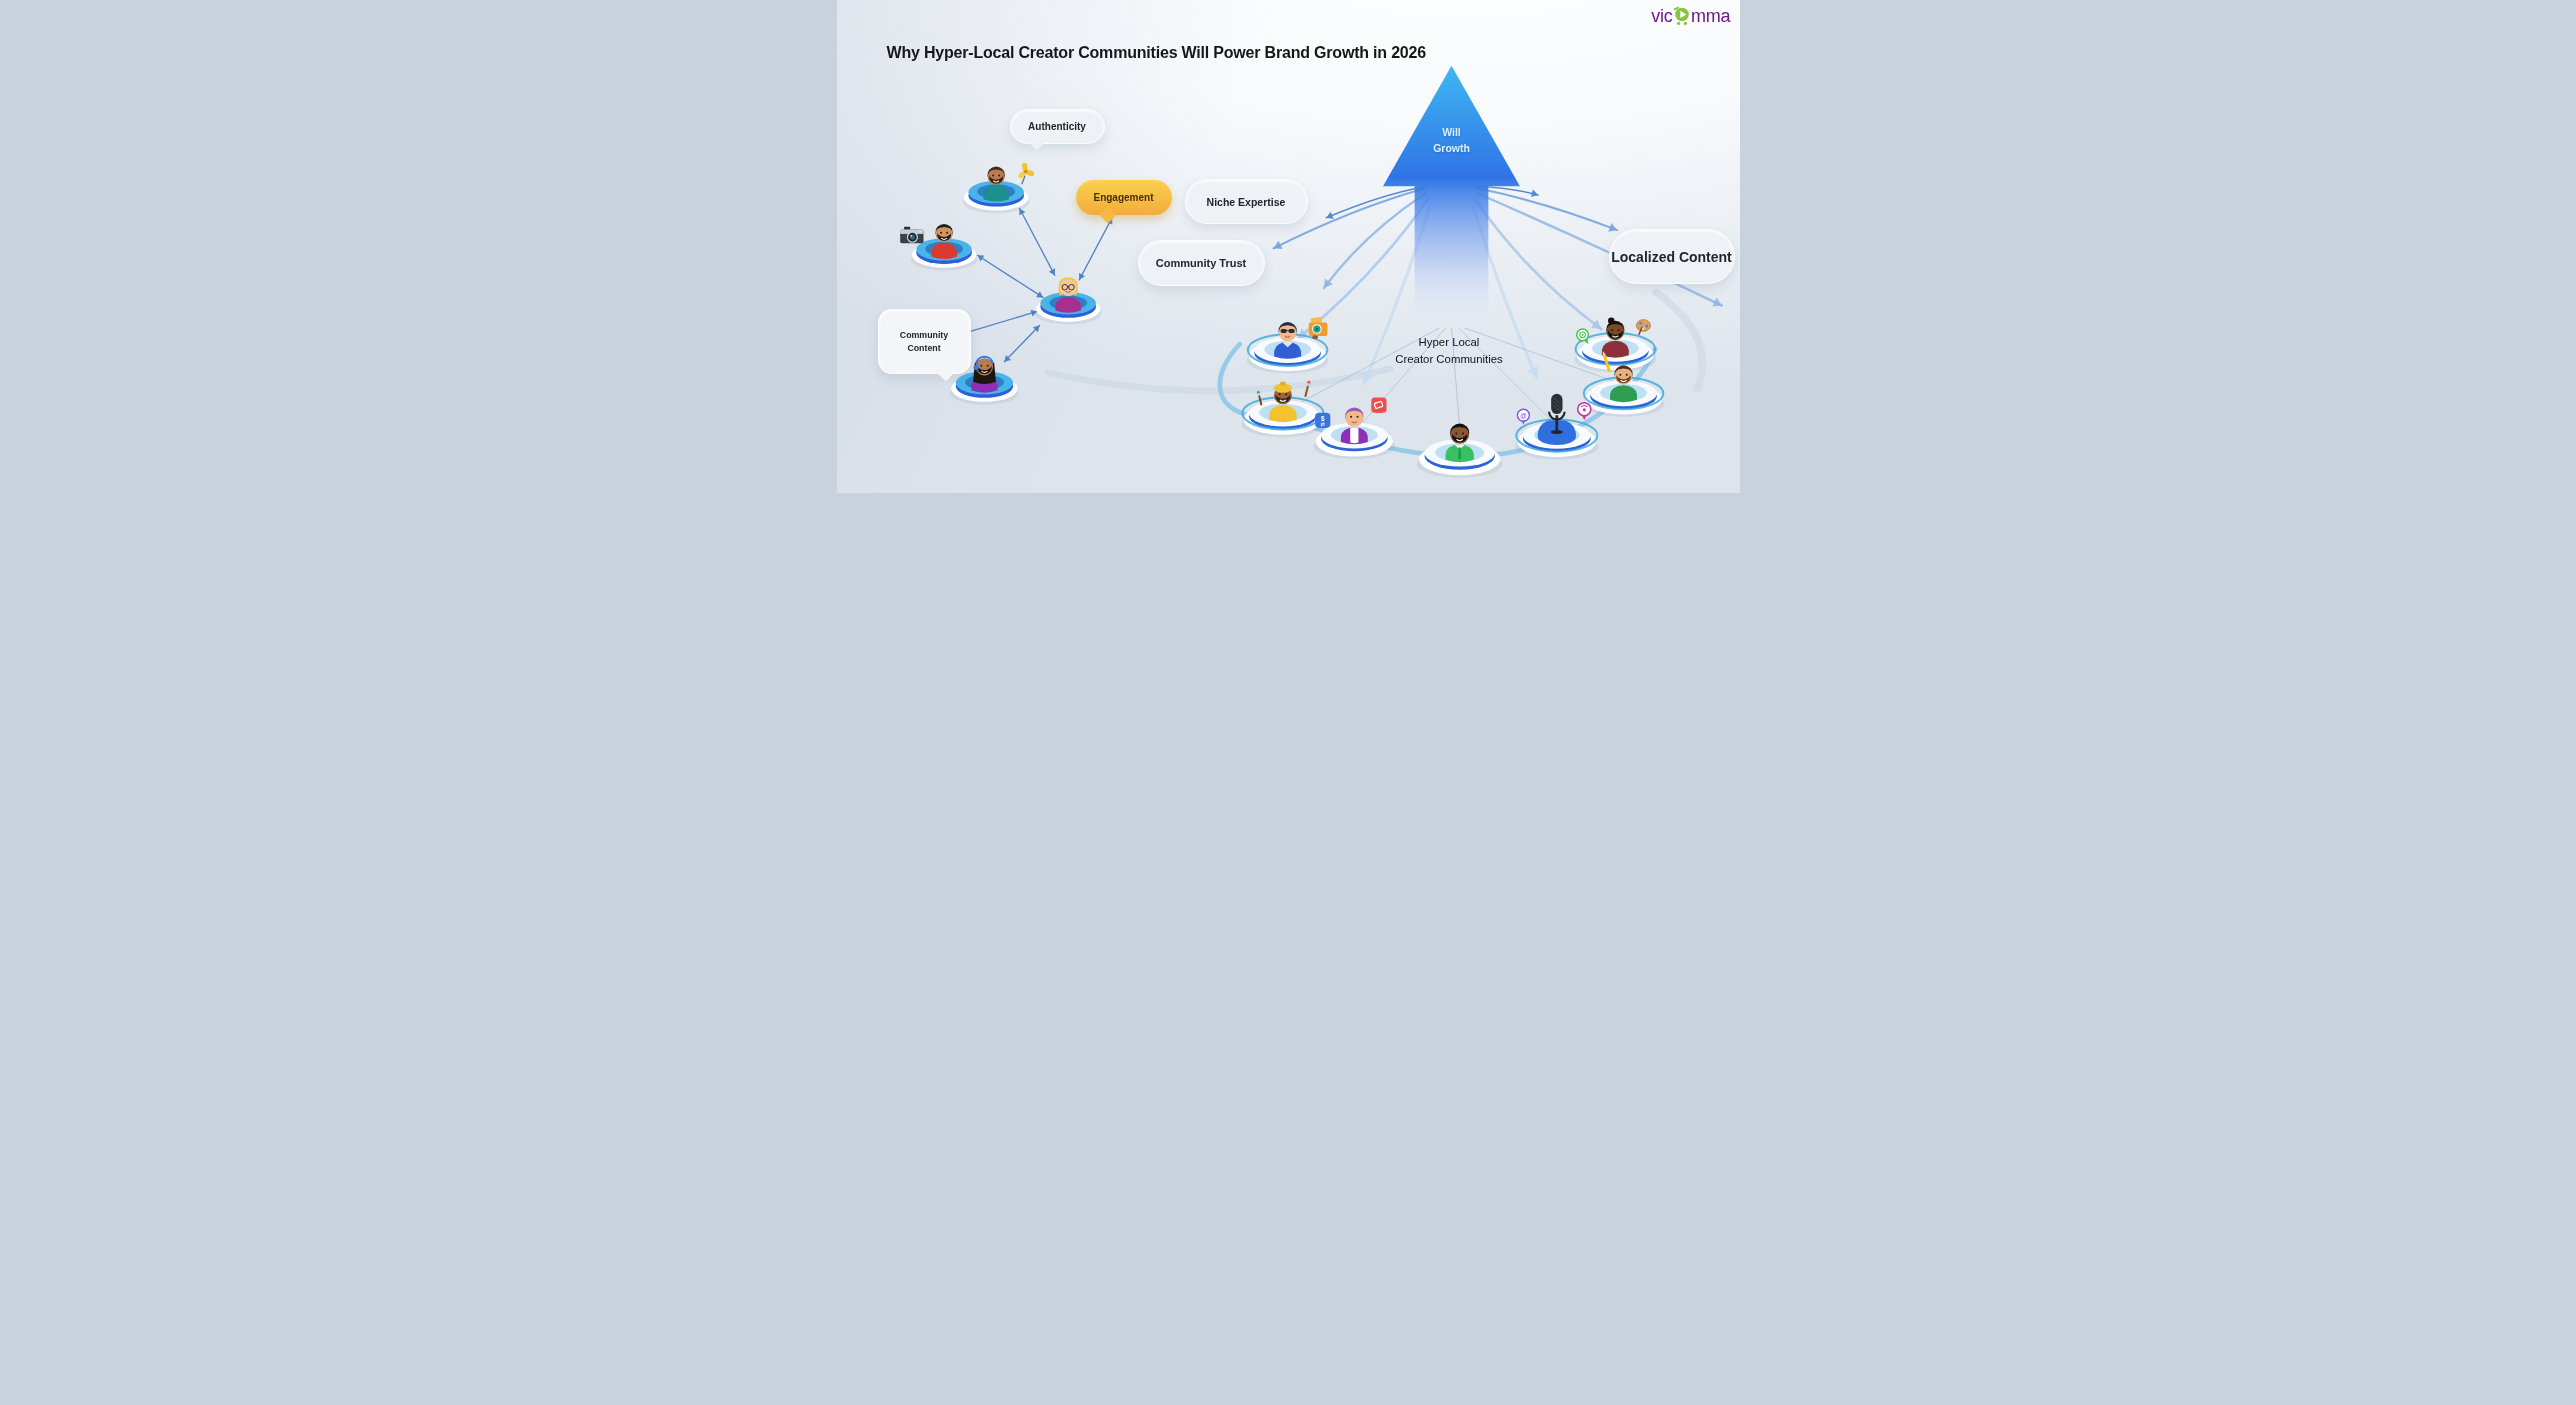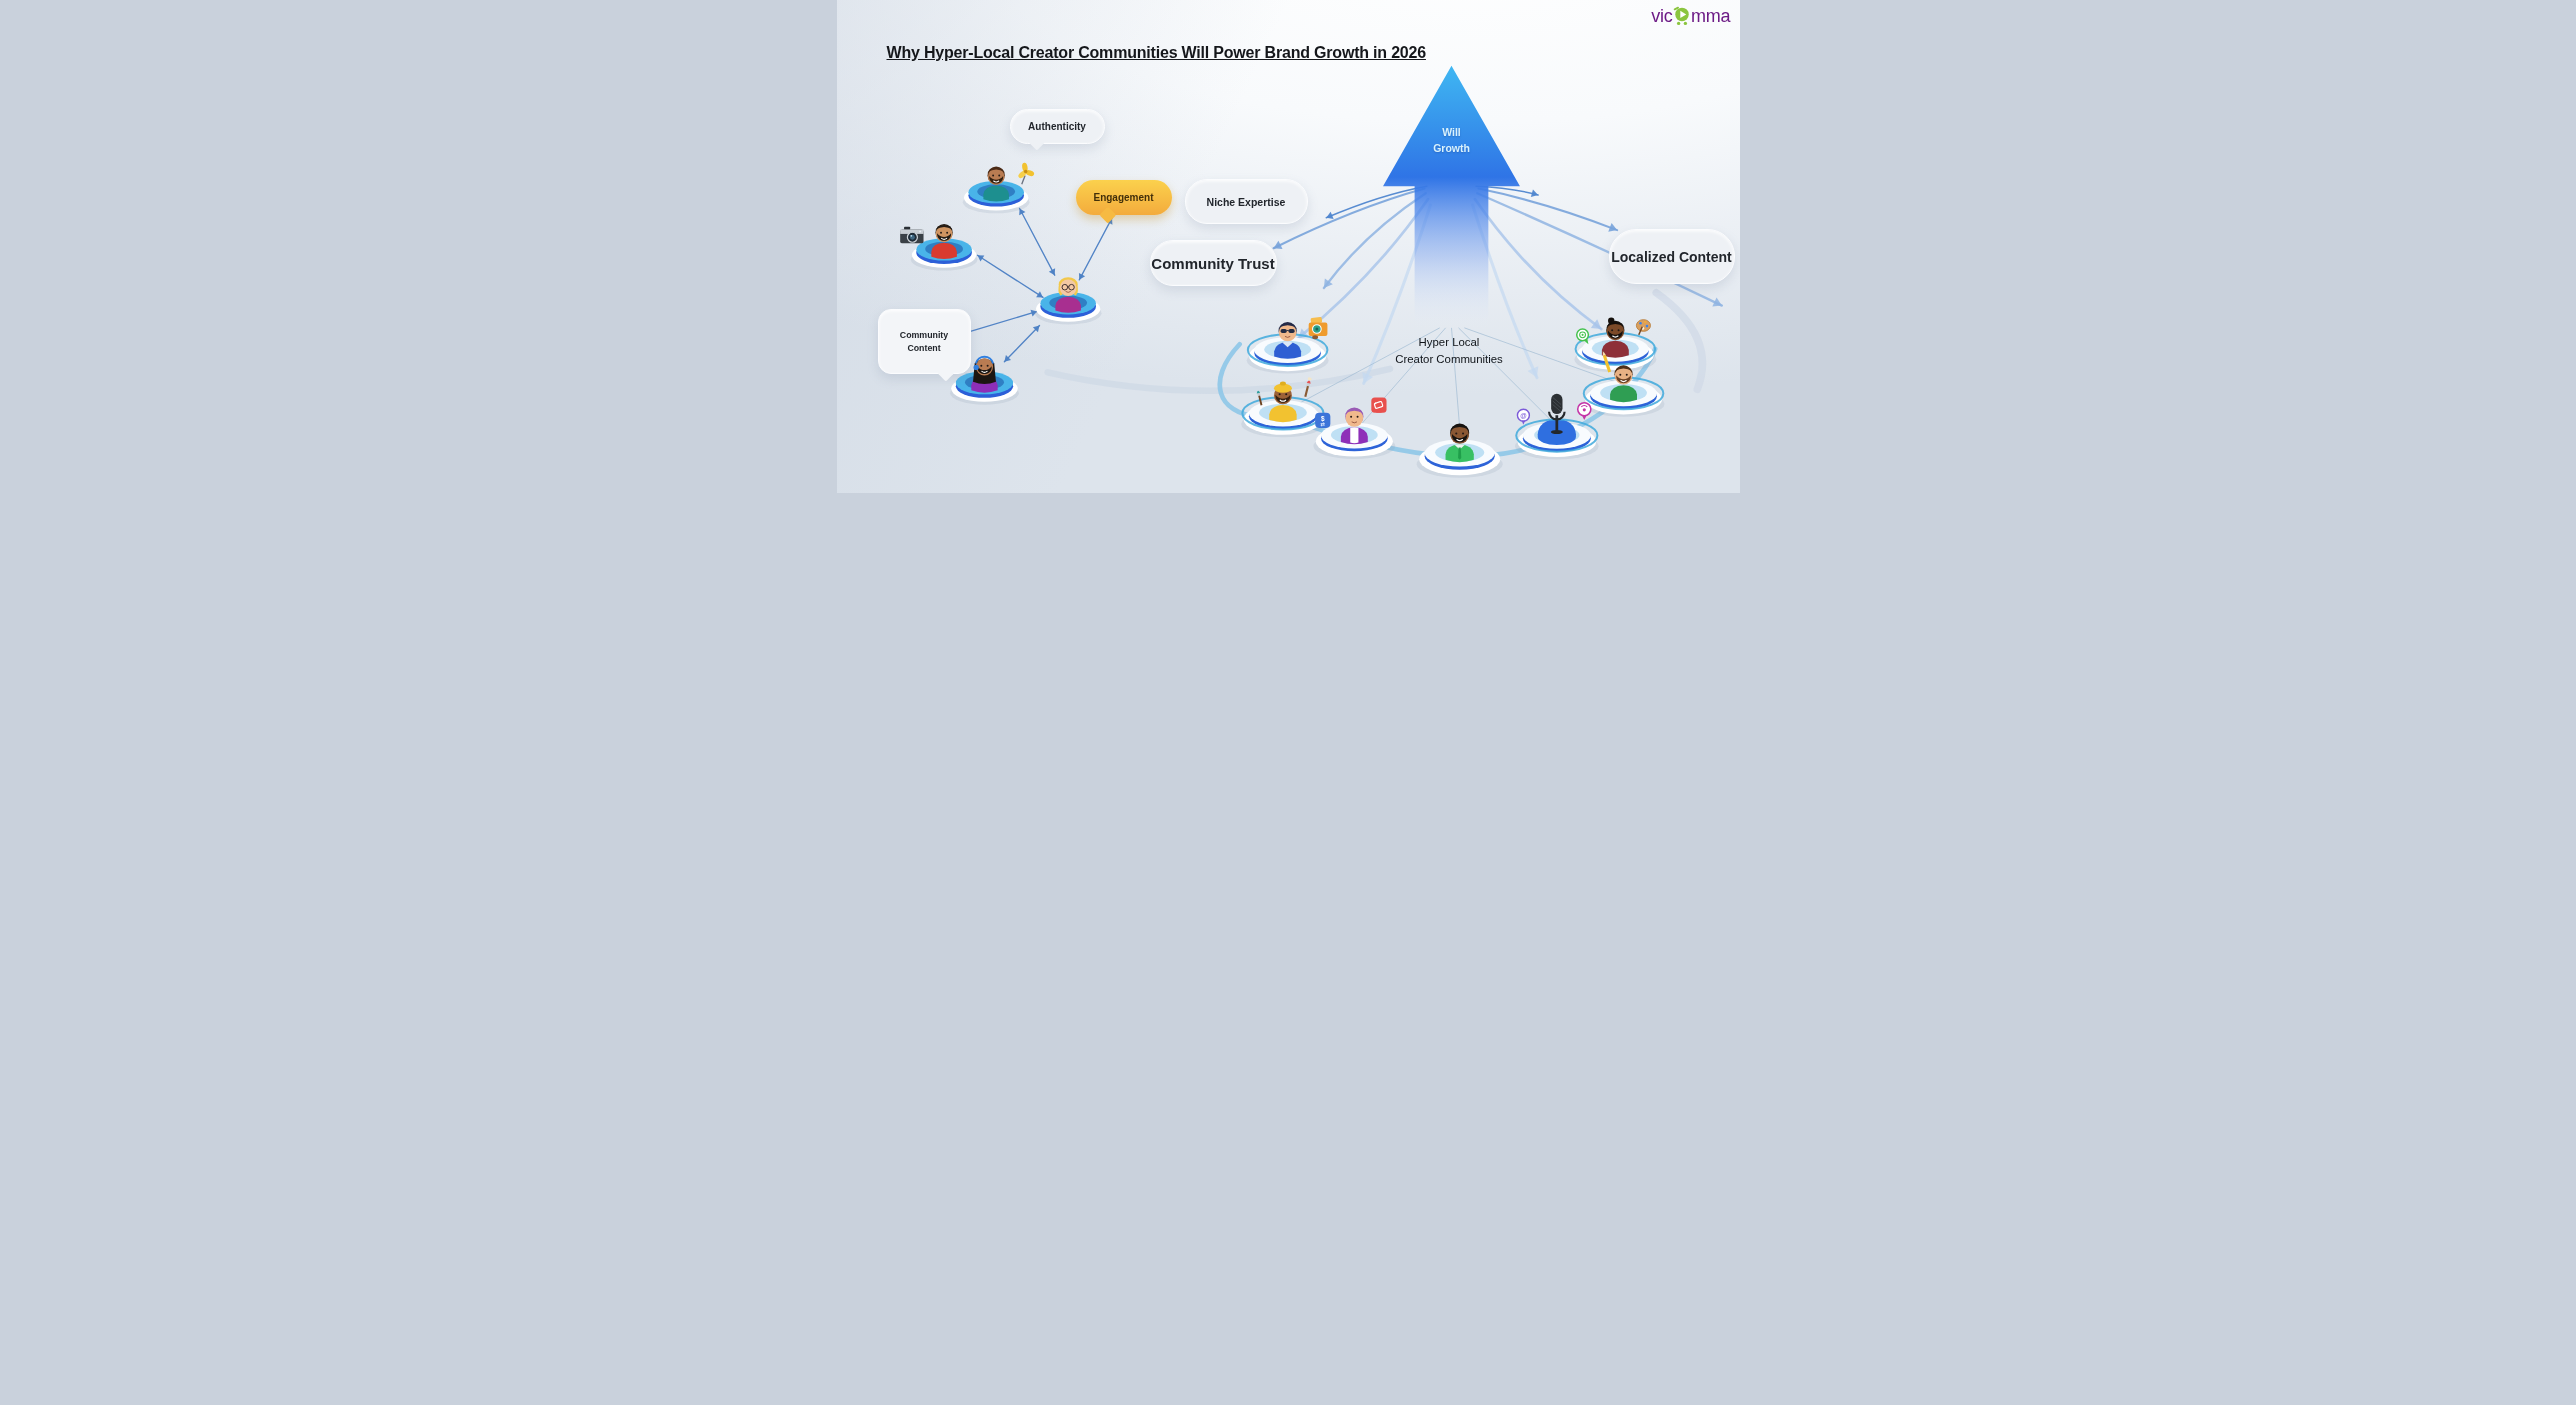--- a/index.html
+++ b/index.html
@@ -6,21 +6,21 @@
   .stage{
     position:relative;width:903px;height:493px;margin:0 auto;overflow:hidden;
     font-family:"Liberation Sans",sans-serif;
     background:
       linear-gradient(115deg, rgba(203,212,224,.45) 0%, rgba(203,212,224,0) 40%),
       radial-gradient(130% 95% at 70% -15%, #ffffff 0%, #f8fafc 42%, #e7ecf2 78%, #dde4ec 100%);
   }
   .scene{position:absolute;left:0;top:0;width:100%;height:100%;}
   .title{
     position:absolute;left:50px;top:44px;font-size:16px;font-weight:bold;
-    color:#15171b;letter-spacing:-0.2px;white-space:nowrap;text-decoration:underline;
+    color:#15171b;letter-spacing:-0.2px;white-space:nowrap;
   }
   .logo{
     position:absolute;top:4.7px;right:9.4px;display:flex;align-items:center;
     font-size:18px;font-weight:normal;color:#6d1b86;letter-spacing:-0.3px;line-height:1;
   }
   .logo .cart{width:18px;height:21px;margin:0 0 1.2px 0.6px;}
   .bubble{
     position:absolute;display:flex;flex-direction:column;align-items:center;justify-content:center;
     font-weight:bold;color:#22262c;background:#eef1f5;
     border:1.8px solid #fbfcfe;border-radius:20px;
@@ -30,21 +30,21 @@
   .bubble::after{content:"";position:absolute;width:11.7px;height:11.7px;background:#eef1f5;
     transform:rotate(45deg);border-radius:1.8px;z-index:-1;}
   .bubble.no-tail::after{display:none;}
   .b-authenticity{left:173px;top:96px;width:93px;height:33px;font-size:10px;}
   .b-authenticity::after{left:20px;bottom:-4.7px;}
   .b-engagement{left:239px;top:167px;width:96px;height:35px;font-size:10px;
     background:linear-gradient(#fbd14d,#f3ab3c);border:none;color:#43300a;
     box-shadow:0 4.7px 9.4px rgba(200,150,40,.35);}
   .b-engagement::after{left:26px;bottom:-5.3px;background:#f6ba42;}
   .b-niche{left:348px;top:166px;width:121px;height:43px;font-size:10.5px;border-radius:22px;}
-  .b-community{left:313px;top:227px;width:125px;height:44px;font-size:15px;border-radius:23.4px;}
+  .b-community{left:301px;top:227px;width:125px;height:44px;font-size:11px;border-radius:23.4px;}
   .b-localized-left{left:41px;top:296px;width:91px;height:63px;font-size:8.8px;
     background:#f3f5f8;border-radius:13px;line-height:1.45;}
   .b-localized-left::after{right:17.6px;bottom:-5.3px;background:#f3f5f8;}
   .b-localized-right{left:772px;top:216px;width:124px;height:53px;font-size:14px;border-radius:27px;}
   .bg-label{
     position:absolute;left:566px;top:124px;width:98px;text-align:center;z-index:6;
     color:#d9f2fd;font-size:10.5px;font-weight:bold;line-height:16.4px;
     text-shadow:0 0.6px 1.8px rgba(25,70,150,.4);
   }
   .hl-label{

